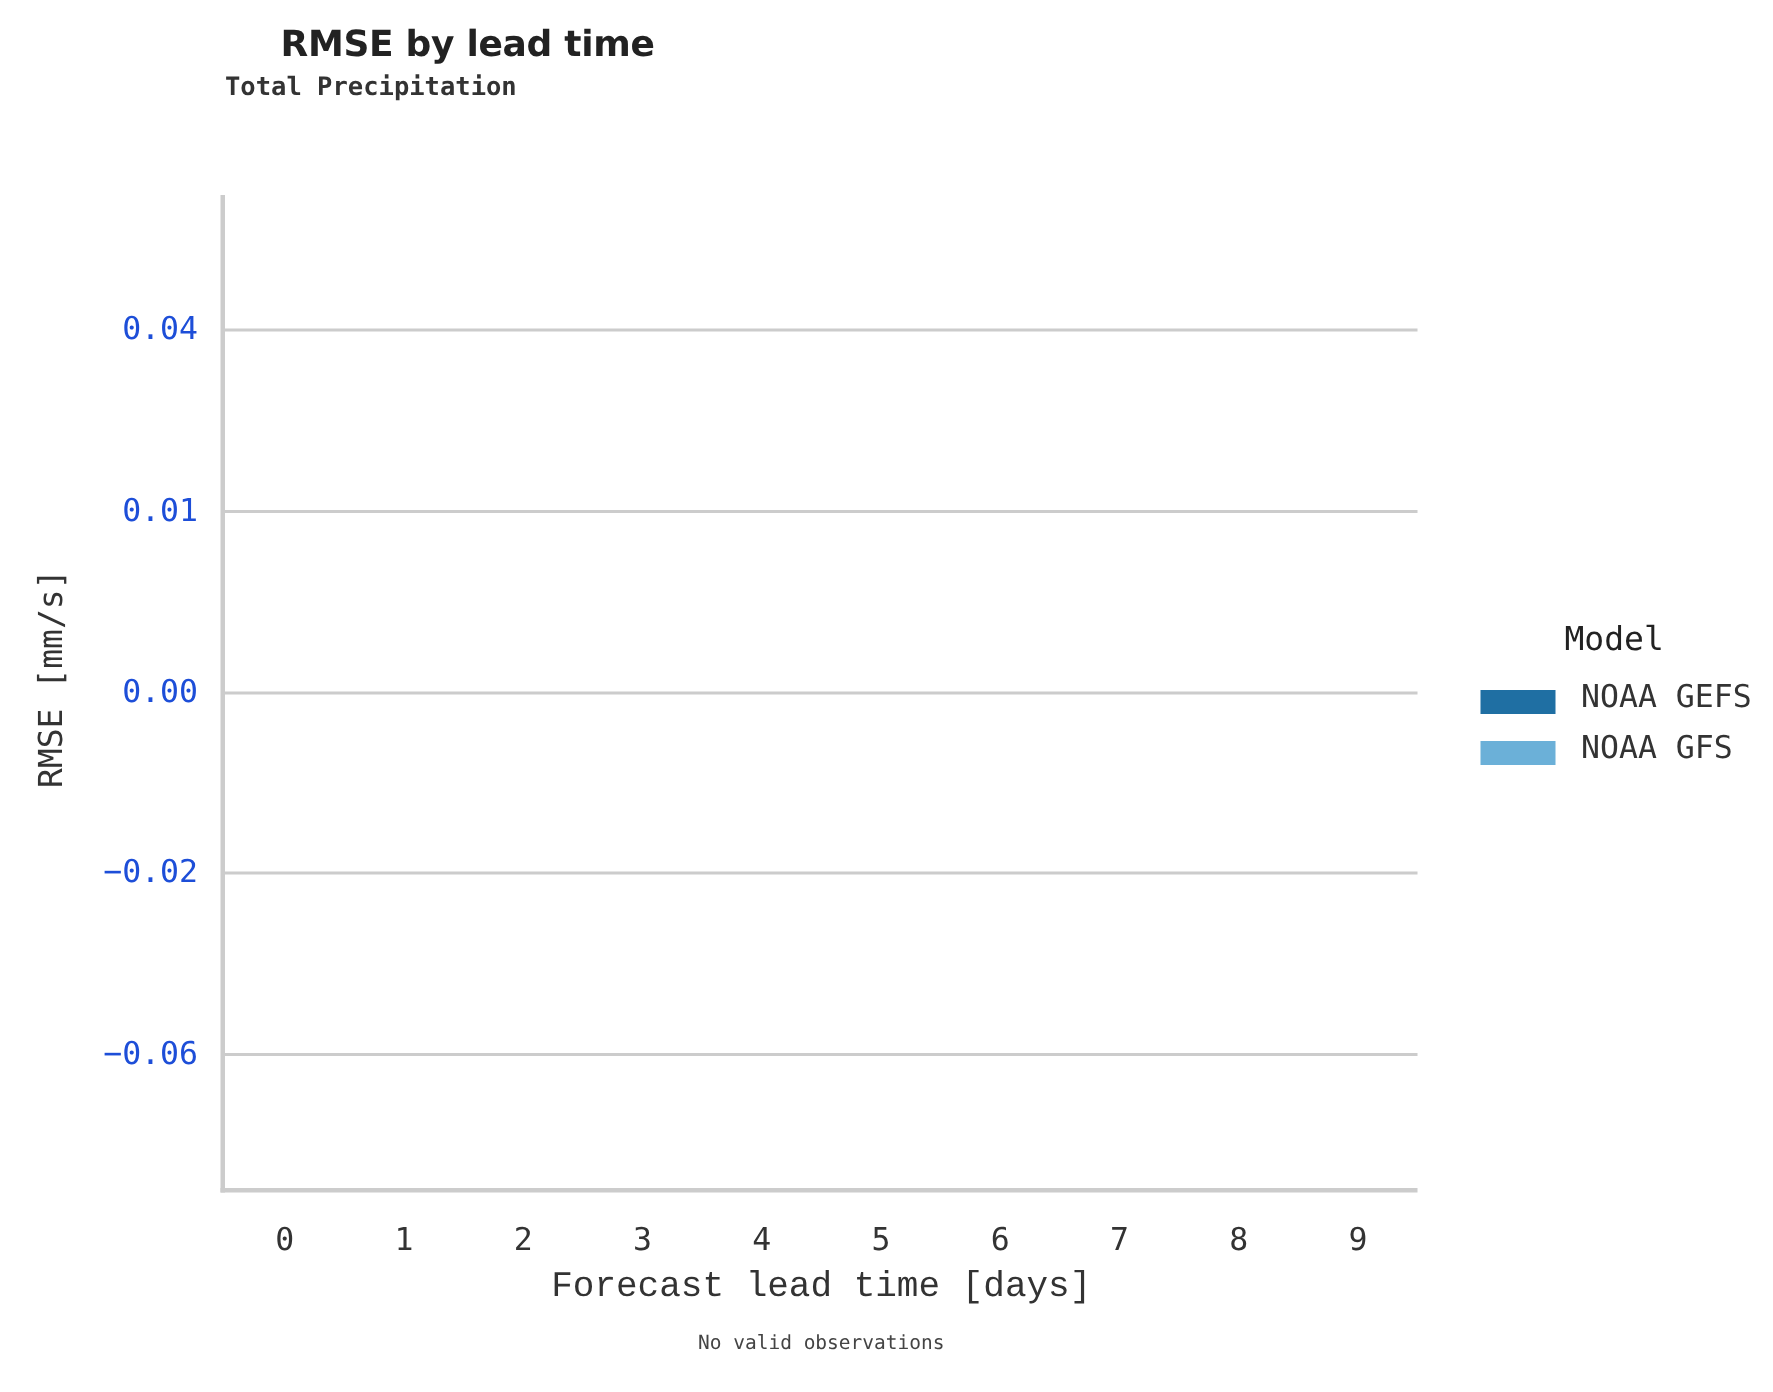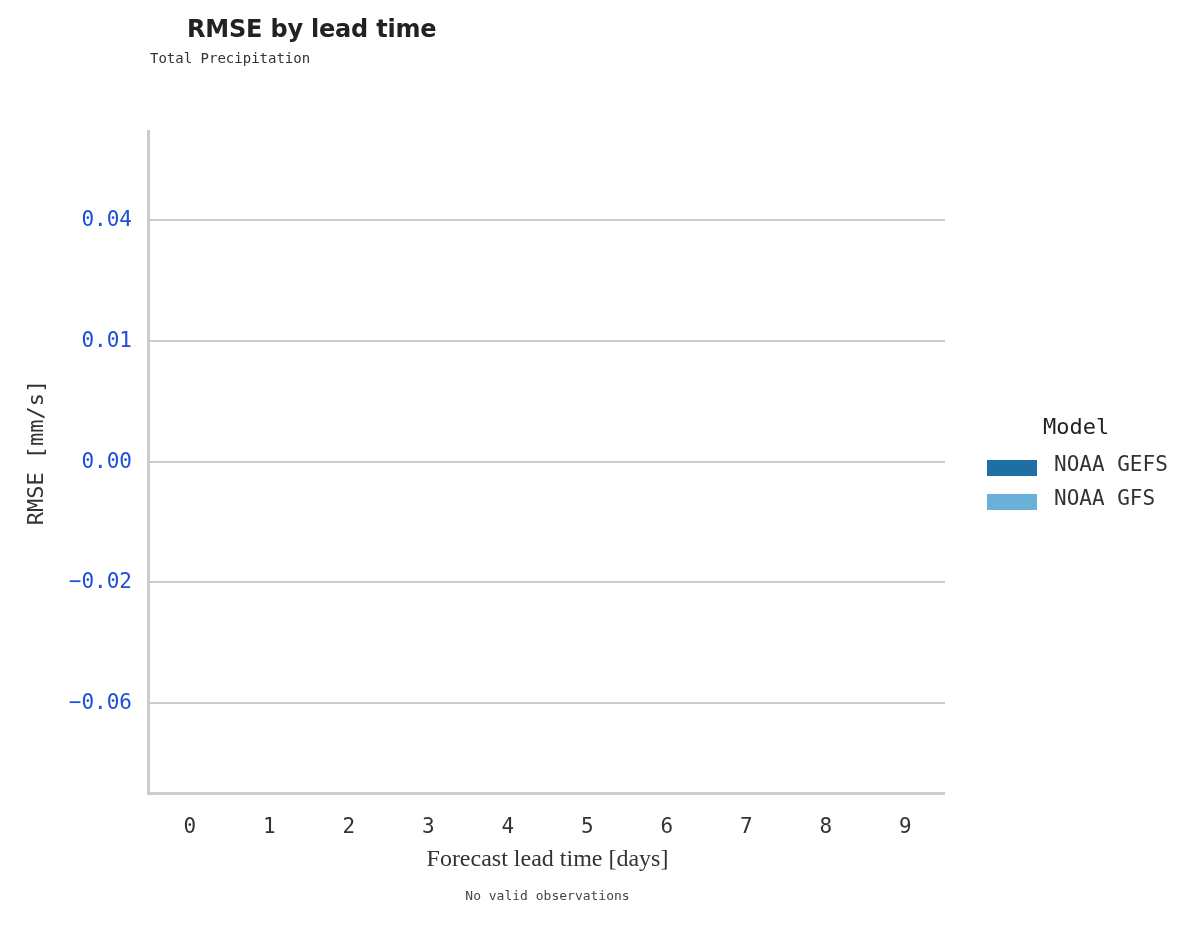--- a/index.html
+++ b/index.html
@@ -29,24 +29,25 @@
     font-size: 24px;
     color: #222222;
     line-height: 30px;
     letter-spacing: -0.2px;
     white-space: nowrap;
     margin-left: 37px;
   }
   #chart-subtitle-1,
   #chart-subtitle-2 {
     font-family: "DejaVu Sans Mono", monospace;
-    font-size: 14px;
+    font-size: 17px;
     color: #333333;
     line-height: 29px;
     white-space: nowrap;
+    font-weight: bold;
   }
 
   
   #plot-area {
     position: absolute;
     left: 150px;
     top: 130px;
     width: 795px;
     height: 663px;
     background: #ffffff;
@@ -118,21 +119,21 @@
     font-size: 21px;
     color: #333333;
     line-height: 24px;
   }
   #xlabel {
     position: absolute;
     left: 150px;
     top: 845px;
     width: 795px;
     text-align: center;
-    font-family: Liberation Serif, serif;
+    font-family: Liberation Mono, monospace;
     font-size: 24px;
     color: #333333;
     white-space: nowrap;
   }
 
   
   #caption {
     position: absolute;
     left: 150px;
     top: 888px;

